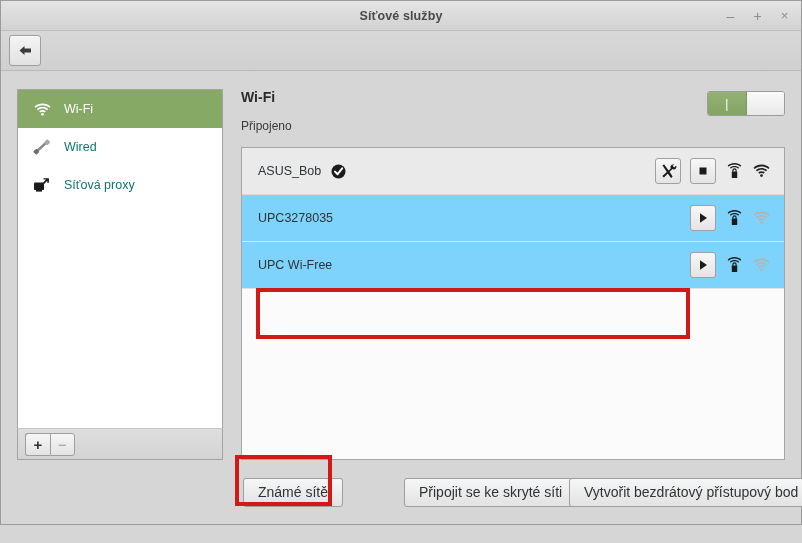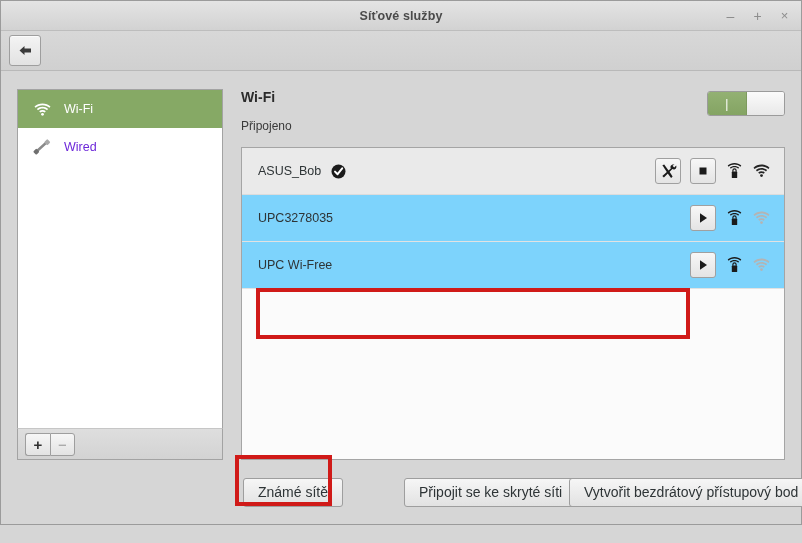--- a/index.html
+++ b/index.html
@@ -117,21 +117,21 @@
     overflow: hidden;
   }
   .side-item {
     height: 38px;
     display: flex;
     align-items: center;
     padding-left: 14px;
     gap: 12px;
     cursor: pointer;
     box-sizing: border-box;
-    color: #6d28d9;
+    color: #0f766e;
     font-size: 12.5px;
   }
   .side-item.selected {
     background: #86a965;
     color: #ffffff;
   }
   .side-icon {
     width: 20px;
     height: 18px;
     display: flex;
@@ -365,20 +365,30 @@
           <span class="side-icon">
             <svg width="18" height="16" viewBox="0 0 18 16">
               <line x1="3.5" y1="12.5" x2="14" y2="3" stroke="#8a8a8a" stroke-width="2.4" stroke-linecap="round"></line>
               <rect x="1" y="10.5" width="4.5" height="4.5" rx="1" fill="#6f6f6f" transform="rotate(-45 3.2 12.7)"></rect>
               <rect x="12" y="1" width="4.5" height="4.5" rx="1" fill="#a9a9a9" transform="rotate(-45 14.2 3.2)"></rect>
             </svg>
           </span>
           <span>Wired</span>
         </div>
 
+        <div class="side-item">
+          <span class="side-icon">
+            <svg width="18" height="16" viewBox="0 0 18 16">
+              <rect x="1" y="5.5" width="10" height="7.5" rx="1" fill="#1b1b1b"></rect>
+              <rect x="3" y="13" width="6" height="1.6" fill="#1b1b1b"></rect>
+              <path d="M10.5 1.2 h5.4 v4.6 h-1.6 v-2 l-3.2 3.2 -1.2 -1.2 3.2 -3.2 h-2.6 z" fill="#1b1b1b"></path>
+            </svg>
+          </span>
+          <span>Síťová proxy</span>
+        </div>
 
       </div>
 
       <div class="sidebar-footer">
         <div class="pm-group">
           <div class="pm-btn left">+</div>
           <div class="pm-btn right">−</div>
         </div>
       </div>
     </div>

